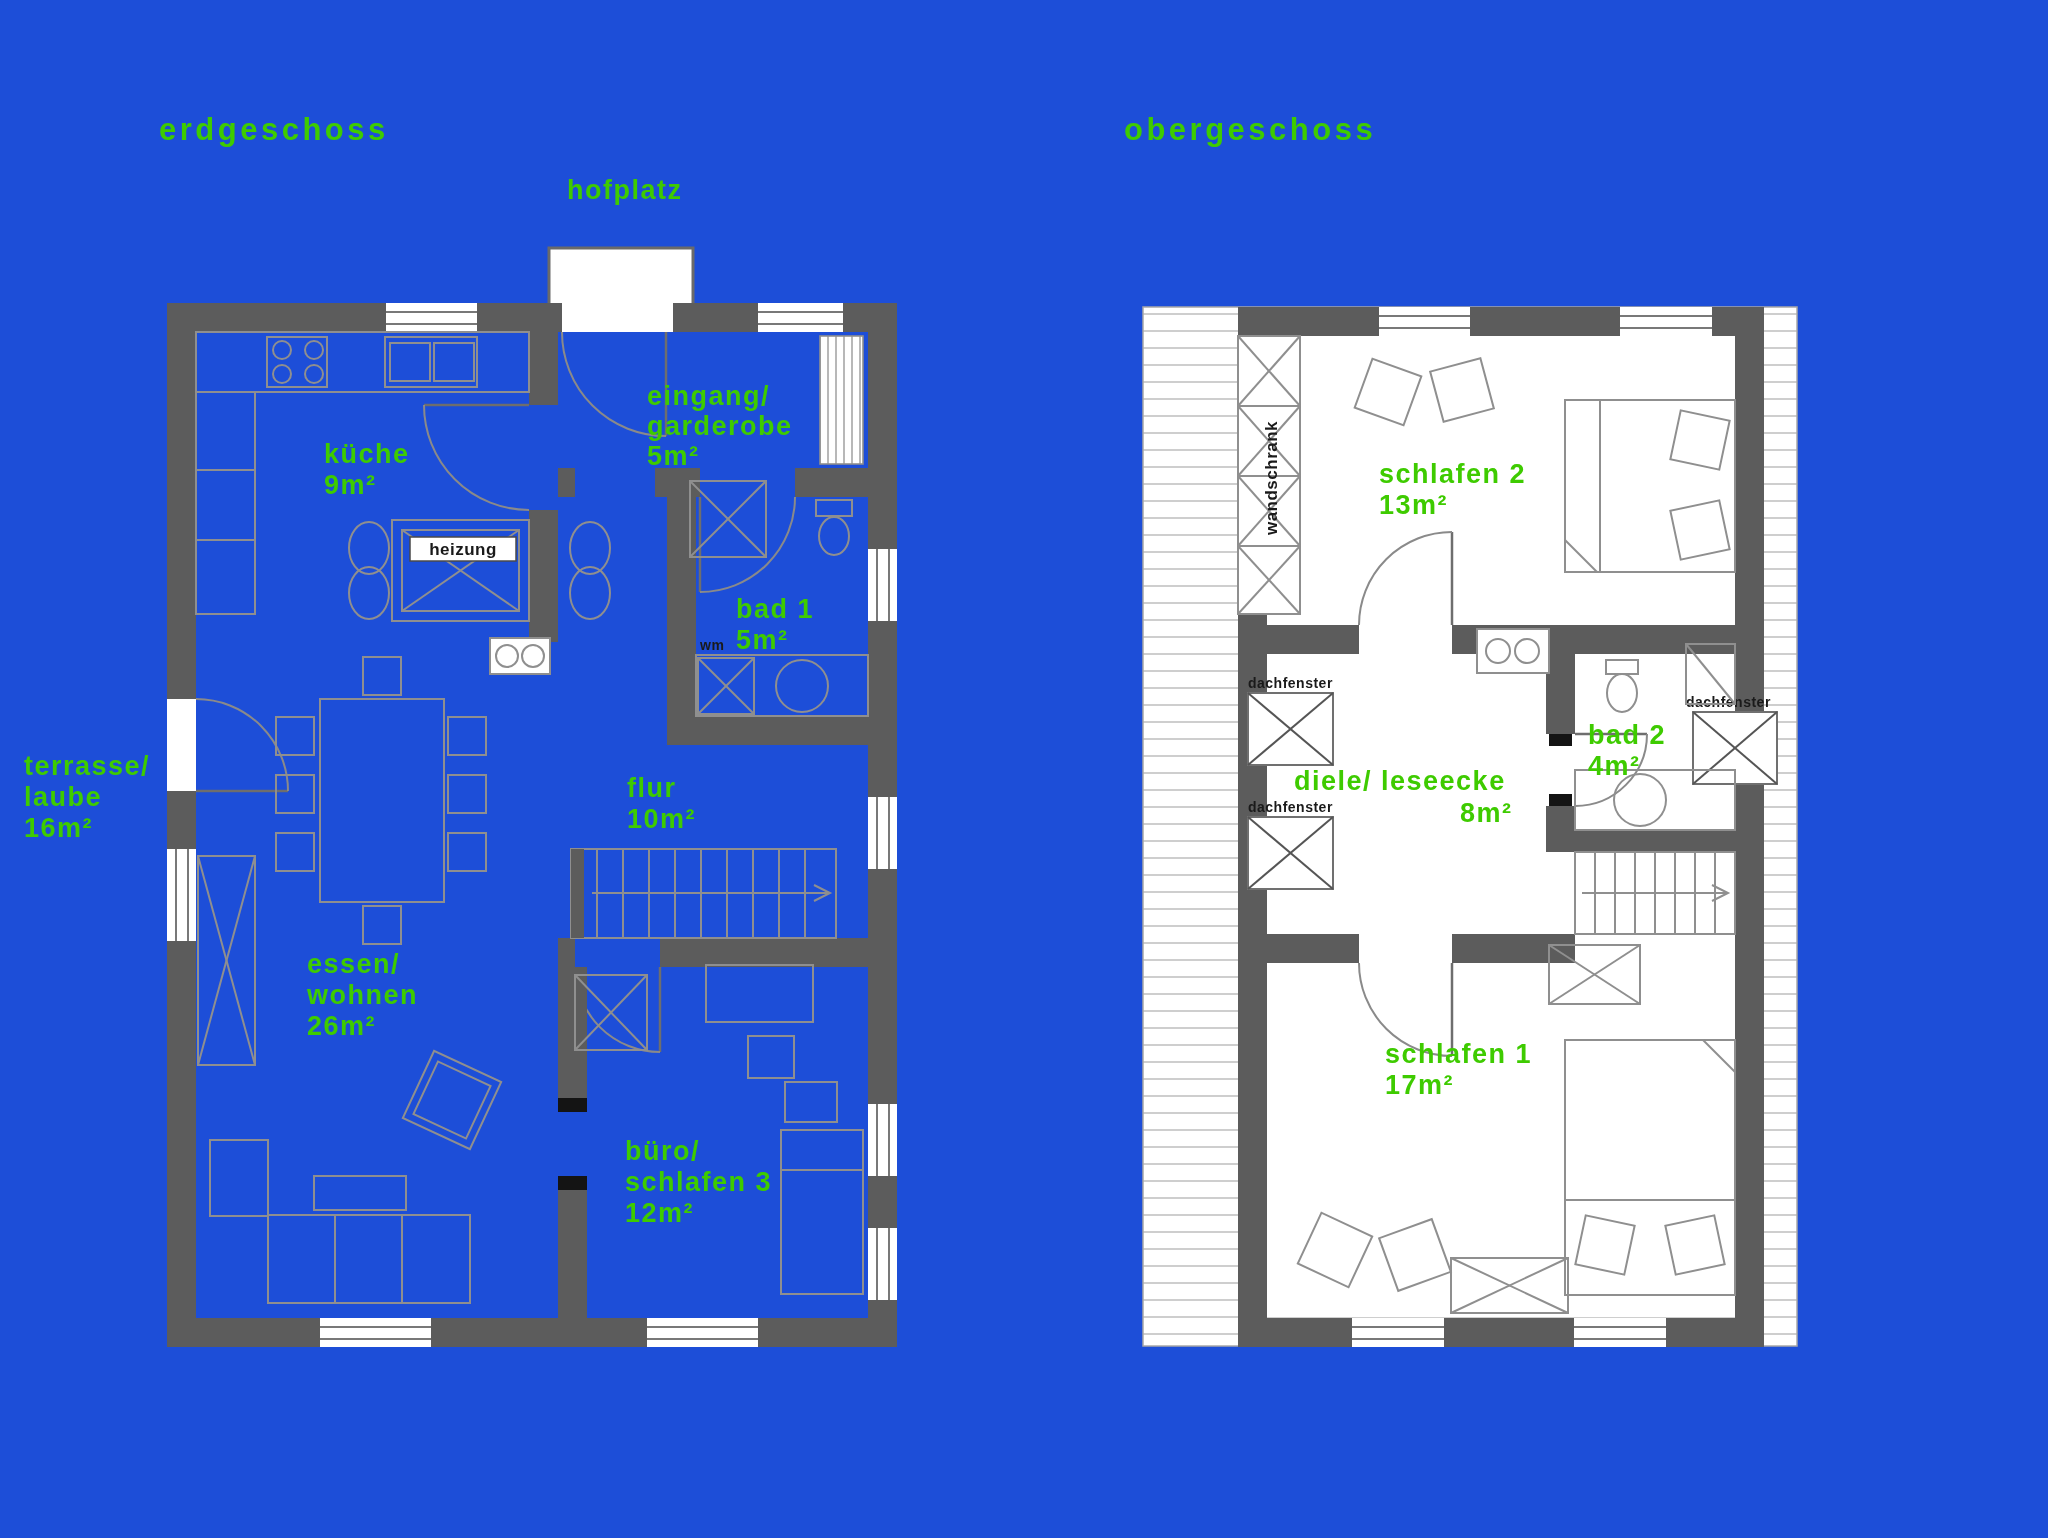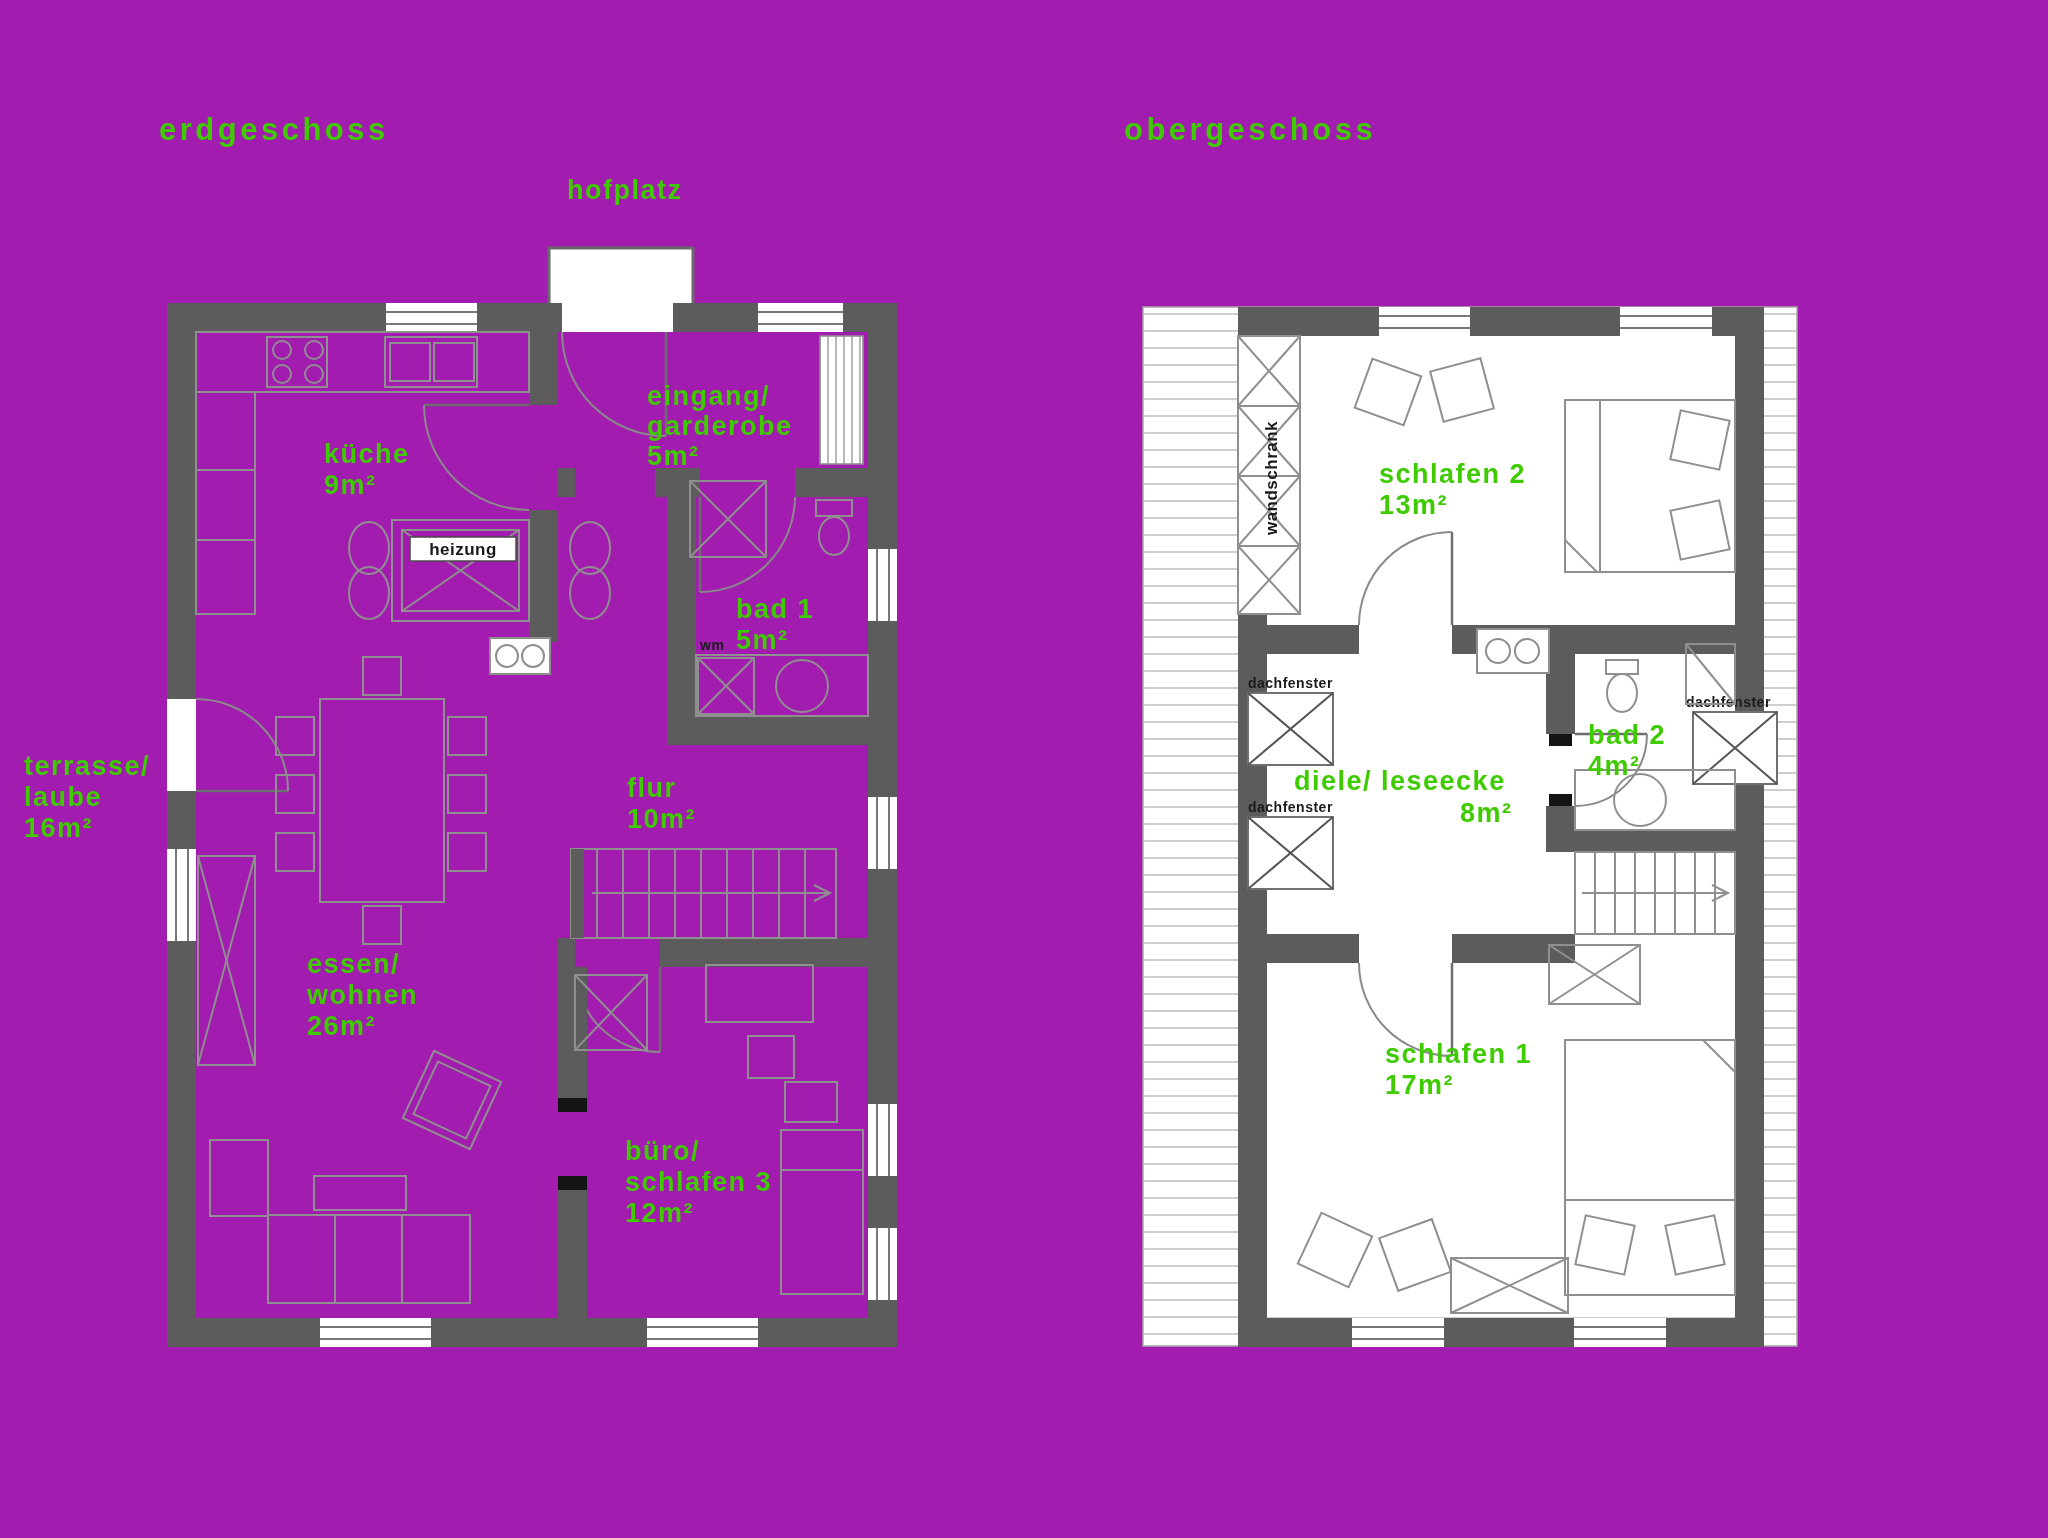--- a/index.html
+++ b/index.html
@@ -1,16 +1,16 @@
 <!DOCTYPE html>
 <html style="--green: #3ecb00; --wall: #5c5c5c;"><head>
 <meta charset="utf-8">
 <style>
   html,body{margin:0;padding:0;background:#ffffff;}
-  .stage{width:2048px;height:1538px;position:relative;background:#a21caf;overflow:hidden;}
+  .stage{width:2048px;height:1538px;position:relative;background:#1d4ed8;overflow:hidden;}
   svg{display:block;}
   .wall{fill:var(--wall,#5c5c5c);}
   .jamb{fill:#141414;}
   .lbl{font-family:"Liberation Sans",sans-serif;font-weight:bold;font-size:27px;
        fill:var(--green,#3ecb00);letter-spacing:1.5px;}
   .title{font-family:"Liberation Sans",sans-serif;font-weight:bold;font-size:31px;
        fill:var(--green,#3ecb00);letter-spacing:3.5px;}
   .ann{font-family:"Liberation Sans",sans-serif;font-weight:bold;font-size:17px;
        fill:#1a1a1a;letter-spacing:.5px;}
   .ann-sm{font-size:14px;}

